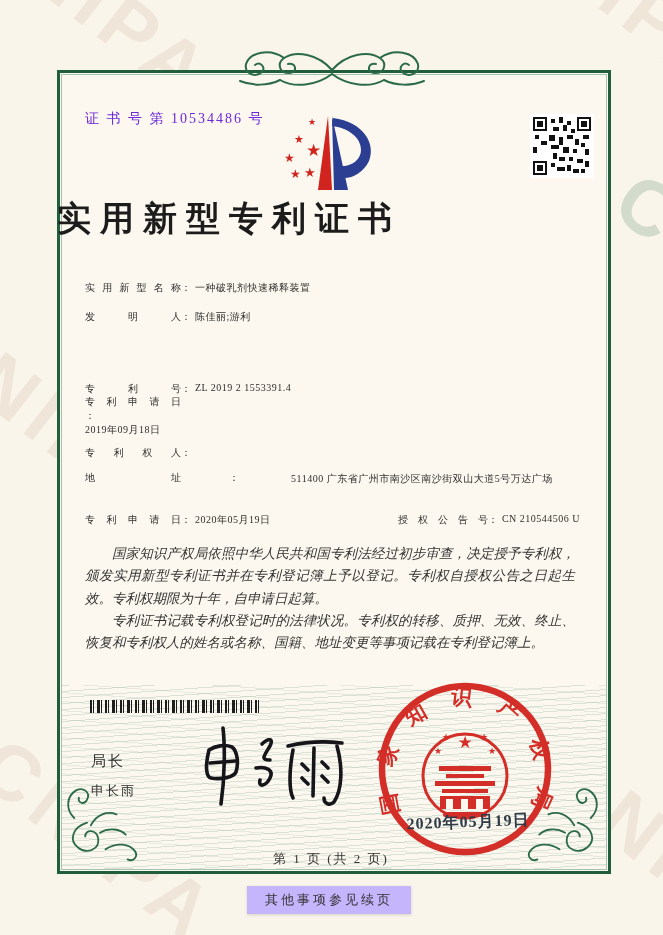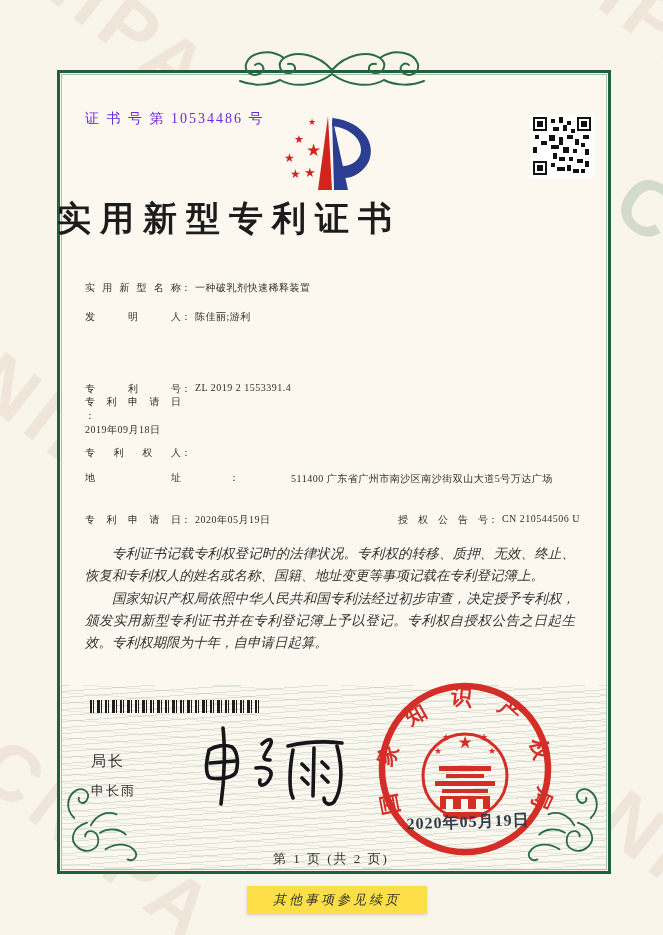--- a/index.html
+++ b/index.html
@@ -62,23 +62,23 @@
   .director-name{position:absolute;left:91px;top:782px;font-size:13px;letter-spacing:2px;}
   .signature{position:absolute;left:190px;top:716px;width:165px;height:95px;}
 
   .seal{position:absolute;left:376px;top:680px;width:178px;height:178px;opacity:.95;}
   .seal-date{position:absolute;left:398px;top:812px;width:140px;text-align:center;
     font-size:16px;color:#2f3b46;letter-spacing:1px;transform:rotate(-2deg);font-weight:600;}
 
   .page-info{position:absolute;left:57px;top:850px;width:548px;text-align:center;
     font-size:13px;letter-spacing:2px;color:#333;}
 
-  .cont-tab{position:absolute;left:247px;top:886px;width:180px;height:28px;background:#fde047;
+  .cont-tab{position:absolute;left:247px;top:886px;width:164px;height:28px;background:#c4b5fd;
     box-shadow:0 1px 3px rgba(0,0,0,.15);display:flex;align-items:center;justify-content:center;
-    font-size:13px;letter-spacing:3px;font-style:italic;color:#333;}
+    font-size:13px;letter-spacing:3px;color:#333;}
 </style>
 </head>
 <body>
 
 <div id="page">
 
   <div class="wm" style="left:-45px;top:-45px;">CNIPA</div>
   <div class="wm" style="left:480px;top:-55px;">CNIPA</div>
   <div class="wm" style="left:-95px;top:370px;">CNIPA</div>
   <div class="wm green" style="left:596px;top:230px;">CNIPA</div>
@@ -215,22 +215,22 @@
       <span class="fcolon">：</span>
     <span class="fvalue">2020年05月19日</span>
     <span class="pairR">
       <span class="flabel">授权公告号</span>
         <span class="fcolon">：</span>
       <span class="fvalue">CN 210544506 U</span>
     </span>
   </div>
 
   <div class="paras">
+    <p>国家知识产权局依照中华人民共和国专利法经过初步审查，决定授予专利权，颁发实用新型专利证书并在专利登记簿上予以登记。专利权自授权公告之日起生效。专利权期限为十年，自申请日起算。</p>
     <p>专利证书记载专利权登记时的法律状况。专利权的转移、质押、无效、终止、恢复和专利权人的姓名或名称、国籍、地址变更等事项记载在专利登记簿上。</p>
-    <p>国家知识产权局依照中华人民共和国专利法经过初步审查，决定授予专利权，颁发实用新型专利证书并在专利登记簿上予以登记。专利权自授权公告之日起生效。专利权期限为十年，自申请日起算。</p>
   </div>
 
   <div class="barcode"></div>
 
   <div class="director-title">局长</div>
   <div class="director-name">申长雨</div>
 
   <svg class="signature" viewBox="0 0 165 95" fill="none" stroke="#15151a" stroke-width="3.6" stroke-linecap="round" stroke-linejoin="round">
     <path d="M19,34 C15,50 16,61 21,62 C31,64 44,61 46,56 C49,46 47,35 42,31 C35,28 25,30 19,34"></path>
     <path d="M33,12 C35,30 35,60 31,88"></path>

